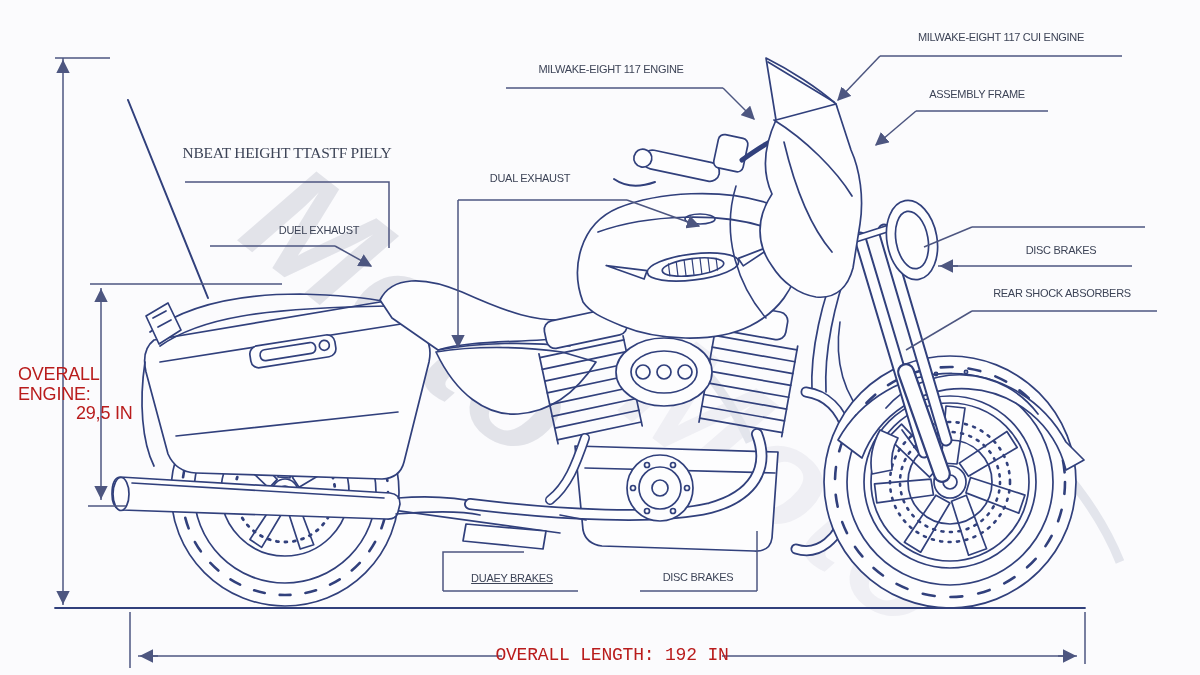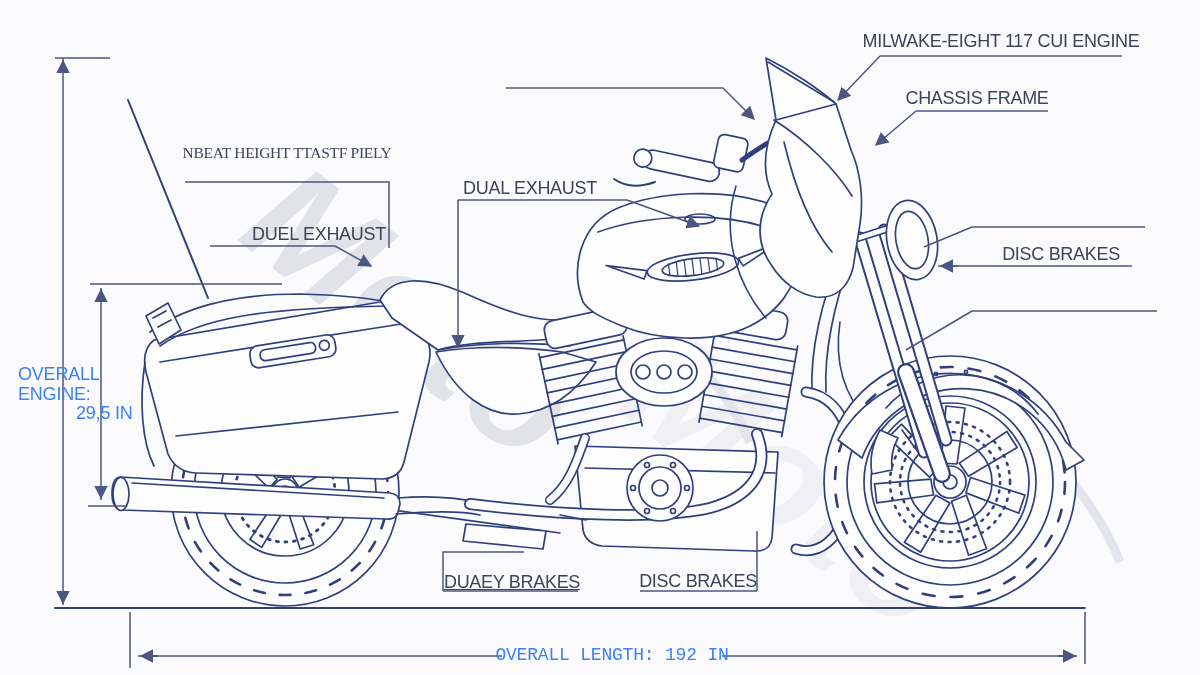--- a/index.html
+++ b/index.html
@@ -5,31 +5,31 @@
   html,body{margin:0;padding:0;background:#ffffff;}
   .stage{position:relative;width:1200px;height:675px;overflow:hidden;
          background:#fbfbfd;font-family:"Liberation Sans",sans-serif;}
   .watermark{position:absolute;left:320px;top:130px;font-size:150px;font-weight:bold;
              font-style:italic;color:rgba(168,173,190,0.30);transform:rotate(38deg);
              transform-origin:left top;letter-spacing:4px;pointer-events:none;white-space:nowrap;}
   .watermark2{position:absolute;left:700px;top:300px;font-size:150px;font-weight:bold;
              font-style:italic;color:rgba(168,173,190,0.14);transform:rotate(38deg);
              transform-origin:left top;letter-spacing:4px;pointer-events:none;white-space:nowrap;}
   svg.art{position:absolute;left:0;top:0;}
-  .lbl{position:absolute;transform:translateX(-50%);font-size:18px;color:#3d4457;
+  .lbl{position:absolute;transform:translateX(-50%);font-size:11px;color:#3d4457;
        letter-spacing:-0.3px;white-space:nowrap;}
   .lbl.small{font-size:15.5px;}
-  .dim{position:absolute;font-size:18px;color:#3b82f6;letter-spacing:-0.2px;white-space:nowrap;}
+  .dim{position:absolute;font-size:18px;color:#b91c1c;letter-spacing:-0.2px;white-space:nowrap;}
   .dim.center{transform:translateX(-50%);}
   #cl-engine-cui{left:1001px;top:31px;}
   #cl-chassis{left:977px;top:88px;}
   #cl-engine-117{left:611px;top:63px;}
   #cl-seat-height{left:287px;top:144px;font-family:Liberation Serif, serif;}
   #cl-duel-exhaust{left:278px;top:224px;margin-left:41px;}
-  #cl-dual-exhaust{left:530px;top:178px;}
+  #cl-dual-exhaust{left:530px;top:172px;}
   #cl-front-fork{left:1057px;top:204px;}
   #cl-disc-right{left:1061px;top:244px;}
   #cl-rear-shock{left:1062px;top:287px;}
   #cl-duaey{left:512px;top:572px;text-decoration:underline;}
   #cl-disc-bottom{left:698px;top:571px;}
   #dim-h1{left:18px;top:364px;}
   #dim-h2{left:18px;top:384px;}
   #dim-h3{left:76px;top:403px;}
   #dim-len{left:612px;top:645px;font-family:Liberation Mono, monospace;}
 </style>
@@ -283,25 +283,27 @@
       <path d="M130 612 V668"></path>
       <path d="M1085 612 V664"></path>
       <path d="M138 656 H502"></path>
       <path d="M722 656 H1077"></path>
       <path d="M158 656 L141 656" marker-end="url(#arr)"></path>
       <path d="M1058 656 L1075 656" marker-end="url(#arr)"></path>
     </g>
   </svg>
 
   <div class="lbl" id="cl-engine-cui">MILWAKE-EIGHT 117 CUI ENGINE</div>
-  <div class="lbl" id="cl-chassis">CHASSIS FRAME</div>
+  <div class="lbl" id="cl-chassis">ASSEMBLY FRAME</div>
+  <div class="lbl" id="cl-engine-117">MILWAKE-EIGHT 117 ENGINE</div>
   <div class="lbl small" id="cl-seat-height">NBEAT HEIGHT TTASTF PIELY</div>
   <div class="lbl" id="cl-duel-exhaust">DUEL EXHAUST</div>
   <div class="lbl" id="cl-dual-exhaust">DUAL EXHAUST</div>
   <div class="lbl" id="cl-disc-right">DISC BRAKES</div>
+  <div class="lbl" id="cl-rear-shock">REAR SHOCK ABSORBERS</div>
   <div class="lbl" id="cl-duaey">DUAEY BRAKES</div>
   <div class="lbl" id="cl-disc-bottom">DISC BRAKES</div>
 
   <div class="dim" id="dim-h1">OVERALL</div>
   <div class="dim" id="dim-h2">ENGINE:</div>
   <div class="dim" id="dim-h3">29,5 IN</div>
   <div class="dim center" id="dim-len">OVERALL LENGTH: 192 IN</div>
 
 </div>
 

